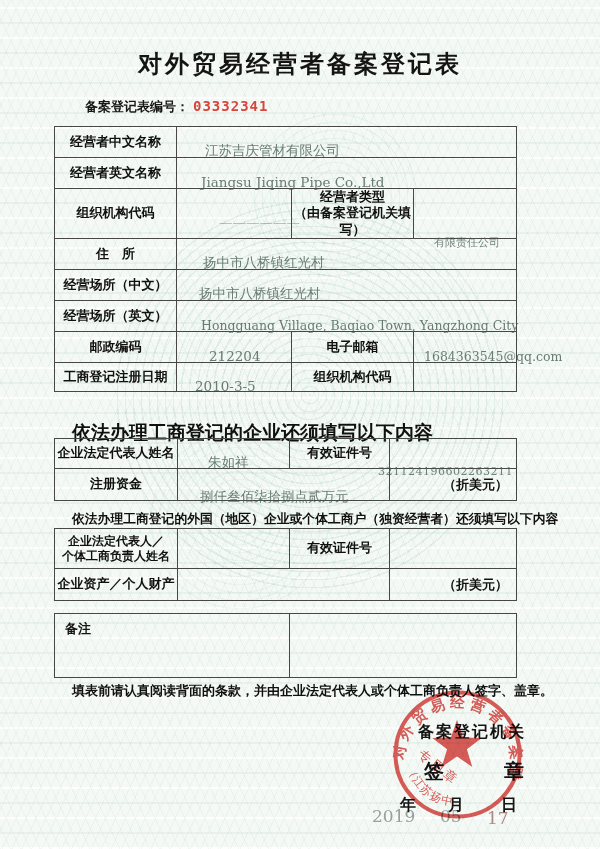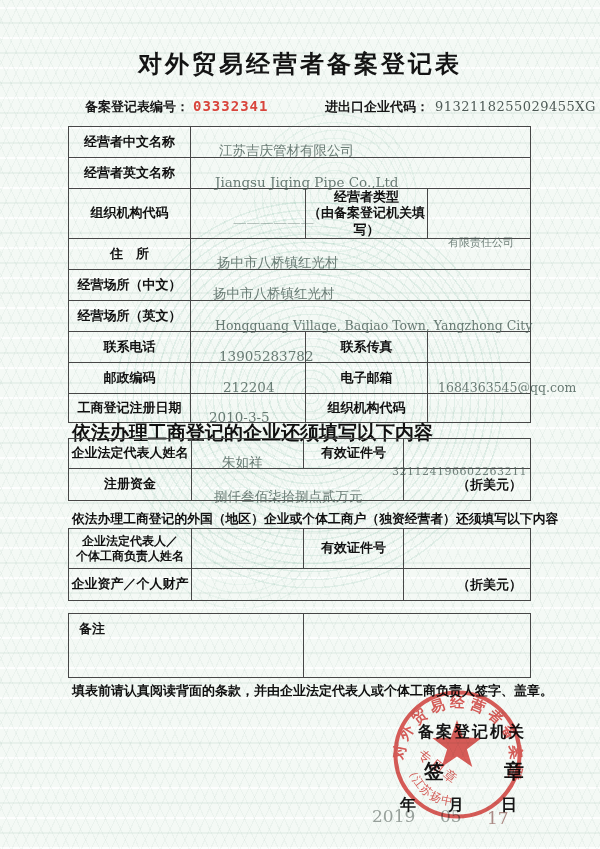--- a/index.html
+++ b/index.html
@@ -26,21 +26,21 @@
     font-size:24px; font-weight:800; letter-spacing:3px; color:#141414; }
 
   .hdrline { position:absolute; top:98px; font-size:13px; font-weight:700; white-space:nowrap; }
   .hdr-left { left:65px;margin-left:20px; }
   .hdr-right { left:325px; }
   .formno { font-family:"DejaVu Sans Mono", monospace; font-weight:700; color:#d8453c;
     letter-spacing:1px; font-size:14px; margin-left:4px; }
   .codeval { font-family:"DejaVu Serif", serif; font-weight:400; color:#4e5a56;
     letter-spacing:0.5px; font-size:13px; margin-left:6px; }
 
-  table.t { position:absolute; left:68px; width:462px; border-collapse:collapse; table-layout:fixed; }
+  table.t { position:absolute; left:54px; width:462px; border-collapse:collapse; table-layout:fixed; }
   table.t td { border:1px solid #474747; padding:0 2px; overflow:visible; }
   td.lbl { text-align:center; font-weight:700; font-size:13px; color:#101010; line-height:1.25; }
   td.val { font-family:"DejaVu Serif", serif; font-size:13.5px; color:rgba(75,95,88,0.82); position:relative; }
   .low  { display:inline-block; transform:translateY(9px); white-space:nowrap; }
   .sub  { font-size:13px; display:block; }
   .h31 { height:31px; } .h44 { height:44px; } .h29 { height:29px; }
   .h30 { height:30px; } .h32 { height:32px; } .h40 { height:40px; }
 
   .main-t  { top:126px; }
   .sec1-t  { top:438px; }
@@ -83,23 +83,20 @@
 <div class="sheet">
   <div class="ring big"></div>
   <div class="ring small"></div>
   <div class="ring tiny"></div>
 
   <div class="title">对外贸易经营者备案登记表</div>
 
   <div class="hdrline hdr-left">
     <span>备案登记表编号：</span><span class="formno">03332341</span>
   </div>
-  <div class="hdrline hdr-right">
-    <span>进出口企业代码：</span><span class="codeval">9132118255029455XG</span>
-  </div>
 
   <table class="t main-t">
     <colgroup>
         <col style="width:122px">
         <col style="width:115px">
         <col style="width:122px">
         <col style="width:103px">
       </colgroup>
     <tbody>
         <tr class="h31">
@@ -125,26 +122,20 @@
       <td class="lbl">住　所</td>
       <td class="val" colspan="3"><span class="low" style="margin-left:24px">扬中市八桥镇红光村</span></td>
     </tr>
     <tr class="h31">
       <td class="lbl">经营场所（中文）</td>
       <td class="val" colspan="3"><span class="low" style="margin-left:20px">扬中市八桥镇红光村</span></td>
     </tr>
     <tr class="h31">
       <td class="lbl">经营场所（英文）</td>
       <td class="val" colspan="3"><span class="low" style="margin-left:22px;font-size:12.5px">Hongguang Village, Baqiao Town, Yangzhong City</span></td>
-    </tr>
-    <tr class="h31">
-      <td class="lbl">联系电话</td>
-      <td class="val"><span class="low" style="margin-left:26px">13905283782</span></td>
-      <td class="lbl">联系传真</td>
-      <td class="val"><span class="low"></span></td>
     </tr>
     <tr class="h31">
       <td class="lbl">邮政编码</td>
       <td class="val"><span class="low" style="margin-left:30px">212204</span></td>
       <td class="lbl">电子邮箱</td>
       <td class="val"><span class="low" style="margin-left:8px;font-size:12.5px">1684363545@qq.com</span></td>
     </tr>
     <tr class="h29">
       <td class="lbl">工商登记注册日期</td>
       <td class="val"><span class="low" style="margin-left:16px">2010-3-5</span></td>

